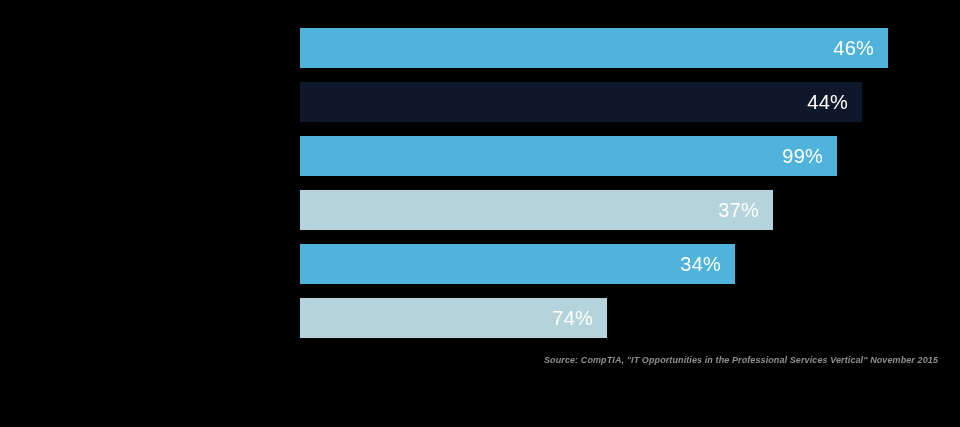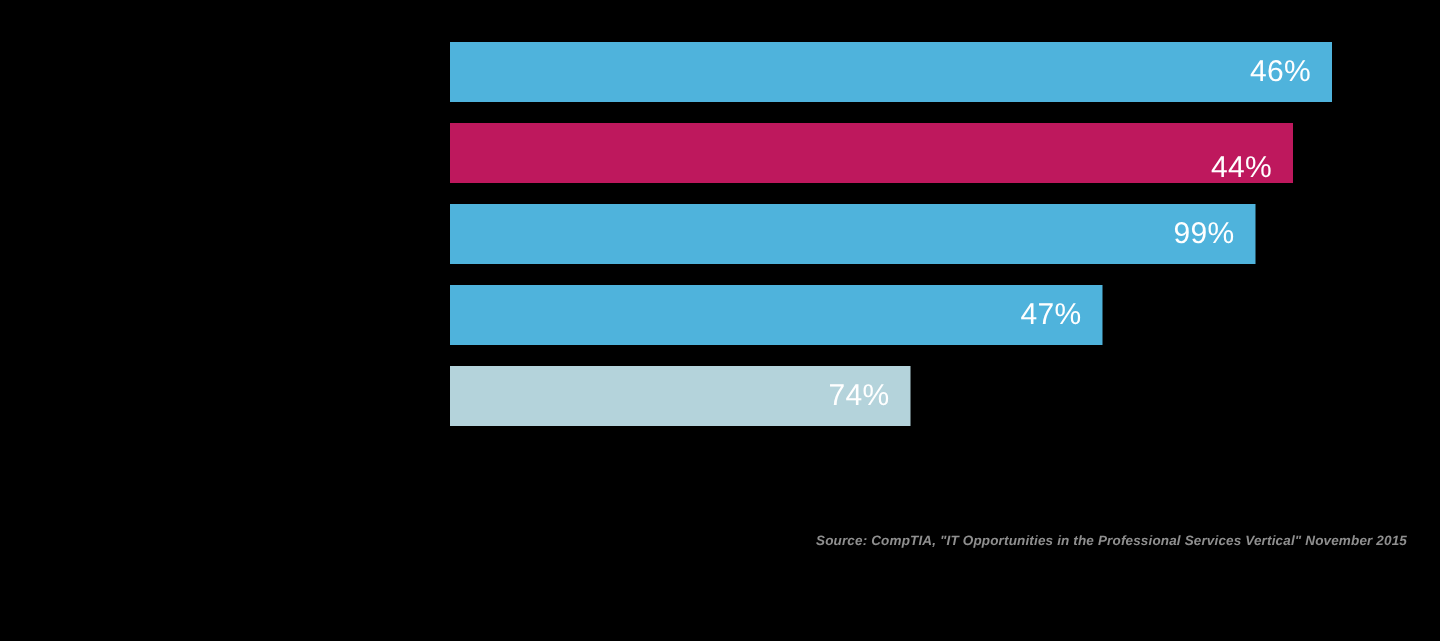--- a/index.html
+++ b/index.html
@@ -103,38 +103,44 @@
   <div class="plot-area">
 
     <div class="bar-row">
       <div class="bar" style="width: 588px; background: rgb(79, 179, 220);">
         <span class="cat-label"></span>
         <span class="bar-value">46%</span>
       </div>
     </div>
 
     <div class="bar-row">
-      <div class="bar" style="width: 562px; background: #be185d; align-items: flex-end;">
+      <div class="bar" style="width: 562px; background: #0f172a;">
         <span class="cat-label"></span>
         <span class="bar-value">44%</span>
       </div>
     </div>
 
     <div class="bar-row">
       <div class="bar" style="width: 537px; background: rgb(79, 179, 220);">
         <span class="cat-label"></span>
         <span class="bar-value">99%</span>
       </div>
     </div>
 
+    <div class="bar-row">
+      <div class="bar" style="width: 473px; background: rgb(180, 211, 219);">
+        <span class="cat-label"></span>
+        <span class="bar-value">37%</span>
+      </div>
+    </div>
 
     <div class="bar-row">
       <div class="bar" style="width: 435px; background: rgb(79, 179, 220);">
         <span class="cat-label"></span>
-        <span class="bar-value">47%</span>
+        <span class="bar-value">34%</span>
       </div>
     </div>
 
     <div class="bar-row">
       <div class="bar" style="width: 307px; background: rgb(180, 211, 219);">
         <span class="cat-label"></span>
         <span class="bar-value">74%</span>
       </div>
     </div>
 

